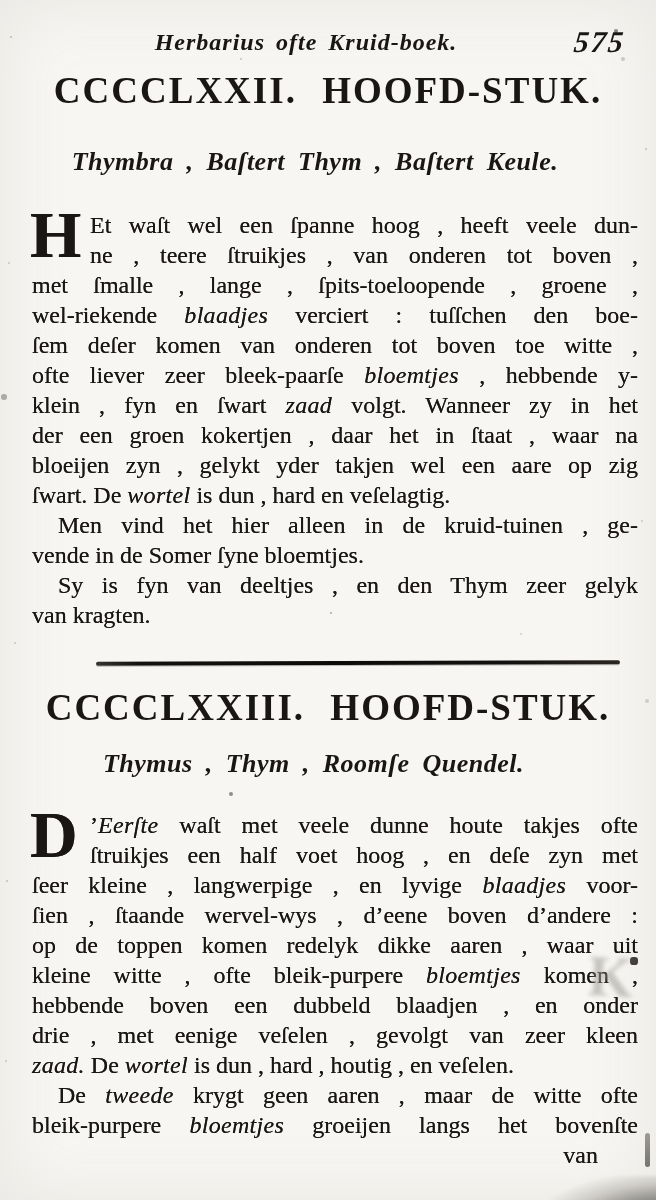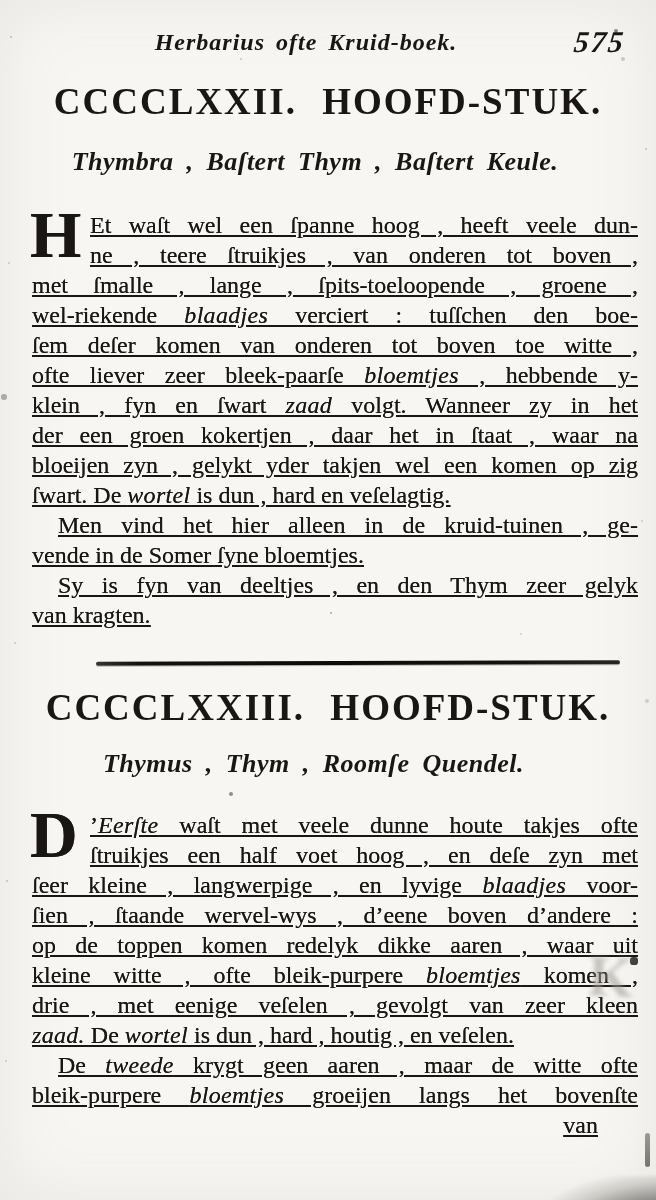--- a/index.html
+++ b/index.html
@@ -27,41 +27,41 @@
     transform:skewX(-6deg);
   }
   
   .chapter-heading{
     position:absolute;left:0;right:0;margin:0;
     text-align:center;
     font-size:37px;font-weight:700;
     letter-spacing:2px;word-spacing:14px;
     line-height:44px;
   }
-  .h1pos{top:80px;}
+  .h1pos{top:69px;}
   .h2pos{top:686px;}
   .chapter-subtitle{
     position:absolute;left:0;right:0;margin:0;
     text-align:center;
     font-size:26px;font-weight:700;font-style:italic;
     letter-spacing:.5px;word-spacing:6px;
     line-height:32px;
   }
   .s1pos{top:146px;padding-right:26px;}
   .s2pos{top:748px;padding-right:29px;}
   
   .body-text{
     position:absolute;left:32px;width:606px;
     font-size:24px;line-height:30px;
     text-shadow:0 0 .4px rgba(25,22,19,.85);
   }
   .p1pos{top:210px;}
   .p2pos{top:810px;}
   .paragraph{position:relative;}
-  .line{white-space:normal;text-decoration:underline;}
+  .line{white-space:normal;}
   .line.just{text-align:justify;text-align-last:justify;}
   .line.dc-gap{margin-left:58px;}
   .line.fl-indent{text-indent:26px;}
   .line.right{text-align-last:right;padding-right:40px;}
   .it{font-style:italic;letter-spacing:.3px;}
   .dropcap{
     position:absolute;left:-2px;top:-1px;
     font-size:66px;line-height:52px;font-weight:700;
   }
   
@@ -132,21 +132,21 @@
         <div class="paragraph">
           <span class="dropcap">H</span>
           <div class="line just dc-gap"><span>Et waſt wel een ſpanne hoog , heeft veele dun-</span></div>
           <div class="line just dc-gap"><span>ne , teere ſtruikjes , van onderen tot boven ,</span></div>
           <div class="line just"><span>met ſmalle , lange , ſpits-toeloopende , groene ,</span></div>
           <div class="line just"><span>wel-riekende </span><span class="it">blaadjes</span><span> verciert : tuſſchen den boe-</span></div>
           <div class="line just"><span>ſem deſer komen van onderen tot boven toe witte ,</span></div>
           <div class="line just"><span>ofte liever zeer bleek-paarſe </span><span class="it">bloemtjes</span><span> , hebbende y-</span></div>
           <div class="line just"><span>klein , fyn en ſwart </span><span class="it">zaad</span><span> volgt.  Wanneer zy in het</span></div>
           <div class="line just"><span>der een groen kokertjen , daar het in ſtaat , waar na</span></div>
-          <div class="line just"><span>bloeijen zyn , gelykt yder takjen wel een komen op zig</span></div>
+          <div class="line just"><span>bloeijen zyn , gelykt yder takjen wel een aare op zig</span></div>
           <div class="line"><span>ſwart.  De </span><span class="it">wortel</span><span> is dun , hard en veſelagtig.</span></div>
         </div>
         <div class="paragraph">
           <div class="line just fl-indent"><span>Men vind het hier alleen in de kruid-tuinen , ge-</span></div>
           <div class="line"><span>vende in de Somer ſyne bloemtjes.</span></div>
         </div>
         <div class="paragraph">
           <div class="line just fl-indent"><span>Sy is fyn van deeltjes , en den Thym zeer gelyk</span></div>
           <div class="line"><span>van kragten.</span></div>
         </div>
@@ -160,20 +160,21 @@
     <h2 class="chapter-subtitle s2pos">Thymus , Thym , Roomſe Quendel.</h2>
     <div class="body-text p2pos">
         <div class="paragraph">
           <span class="dropcap">D</span>
           <div class="line just dc-gap"><span>’</span><span class="it">Eerſte</span><span> waſt met veele dunne houte takjes ofte</span></div>
           <div class="line just dc-gap"><span>ſtruikjes een half voet hoog , en deſe zyn met</span></div>
           <div class="line just"><span>ſeer kleine , langwerpige , en lyvige </span><span class="it">blaadjes</span><span> voor-</span></div>
           <div class="line just"><span>ſien , ſtaande wervel-wys , d’eene boven d’andere :</span></div>
           <div class="line just"><span>op de toppen komen redelyk dikke aaren , waar uit</span></div>
           <div class="line just"><span>kleine witte , ofte bleik-purpere </span><span class="it">bloemtjes</span><span> komen ,</span></div>
+          <div class="line just"><span>hebbende boven een dubbeld blaadjen , en onder</span></div>
           <div class="line just"><span>drie , met eenige veſelen , gevolgt van zeer kleen</span></div>
           <div class="line"><span class="it">zaad.</span><span>  De </span><span class="it">wortel</span><span> is dun , hard , houtig , en veſelen.</span></div>
         </div>
         <div class="paragraph">
           <div class="line just fl-indent"><span>De </span><span class="it">tweede</span><span> krygt geen aaren , maar de witte ofte</span></div>
           <div class="line just"><span>bleik-purpere </span><span class="it">bloemtjes</span><span> groeijen langs het bovenſte</span></div>
           <div class="line right"><span>van</span></div>
         </div>
       </div>
   </section>

